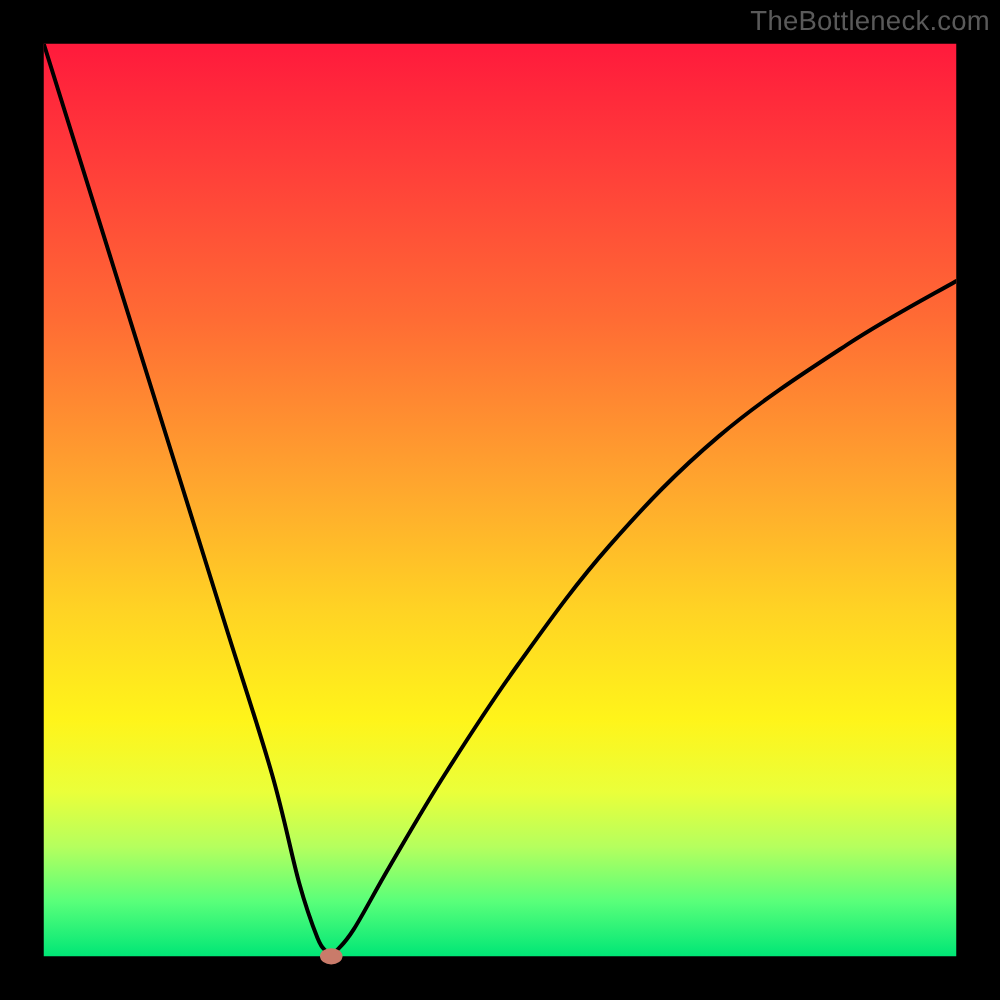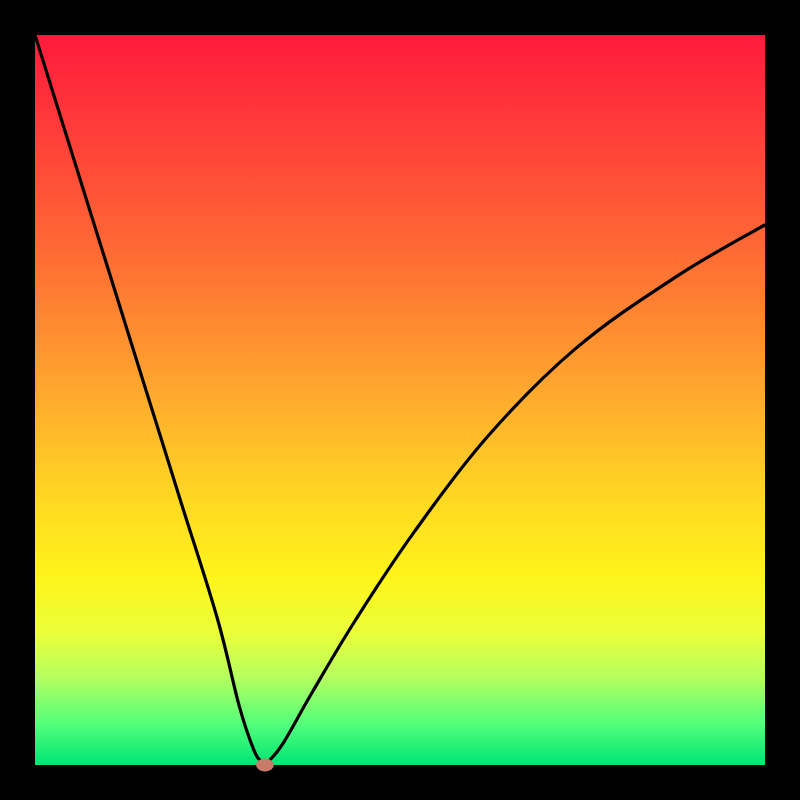--- a/index.html
+++ b/index.html
@@ -72,14 +72,15 @@
   <div class="plot-area">
 
     <svg class="curve" viewBox="0 0 730 730" preserveAspectRatio="none">
       <path id="curve-path" d="M 0.00 0.00 C 6.57 21.02, 23.36 74.75, 36.50 116.80 C 49.64 158.85, 59.86 191.55, 73.00 233.60 C 86.14 275.65, 96.36 308.35, 109.50 350.40 C 122.64 392.45, 132.86 425.15, 146.00 467.20 C 159.14 509.25, 171.99 547.21, 182.50 584.00 C 193.01 620.79, 197.83 647.95, 204.40 671.60 C 210.97 695.25, 215.06 705.54, 219.00 715.40 C 222.94 725.25, 224.33 723.72, 226.30 726.35 C 228.27 728.98, 228.64 730.00, 229.95 730.00 C 231.26 730.00, 230.31 730.29, 233.60 726.35 C 236.88 722.41, 240.32 720.58, 248.20 708.10 C 256.08 695.62, 264.26 679.34, 277.40 657.00 C 290.54 634.66, 302.80 612.91, 321.20 584.00 C 339.60 555.09, 355.95 529.25, 379.60 496.40 C 403.25 463.55, 423.69 434.35, 452.60 401.50 C 481.51 368.65, 506.04 342.81, 540.20 313.90 C 574.36 284.99, 608.24 263.24, 642.40 240.90 C 676.56 218.56, 714.23 199.00, 730.00 189.80" fill="none" stroke="#000" stroke-width="3.2" stroke-linejoin="round" stroke-linecap="round"></path>
     </svg>
 
     <div id="marker" class="marker" style="left: 229.95px; top: 730px; background: rgb(201, 123, 106);"></div>
 
   </div>
 
+  <div class="watermark">TheBottleneck.com</div>
 
 </div>
 
 </body></html>

